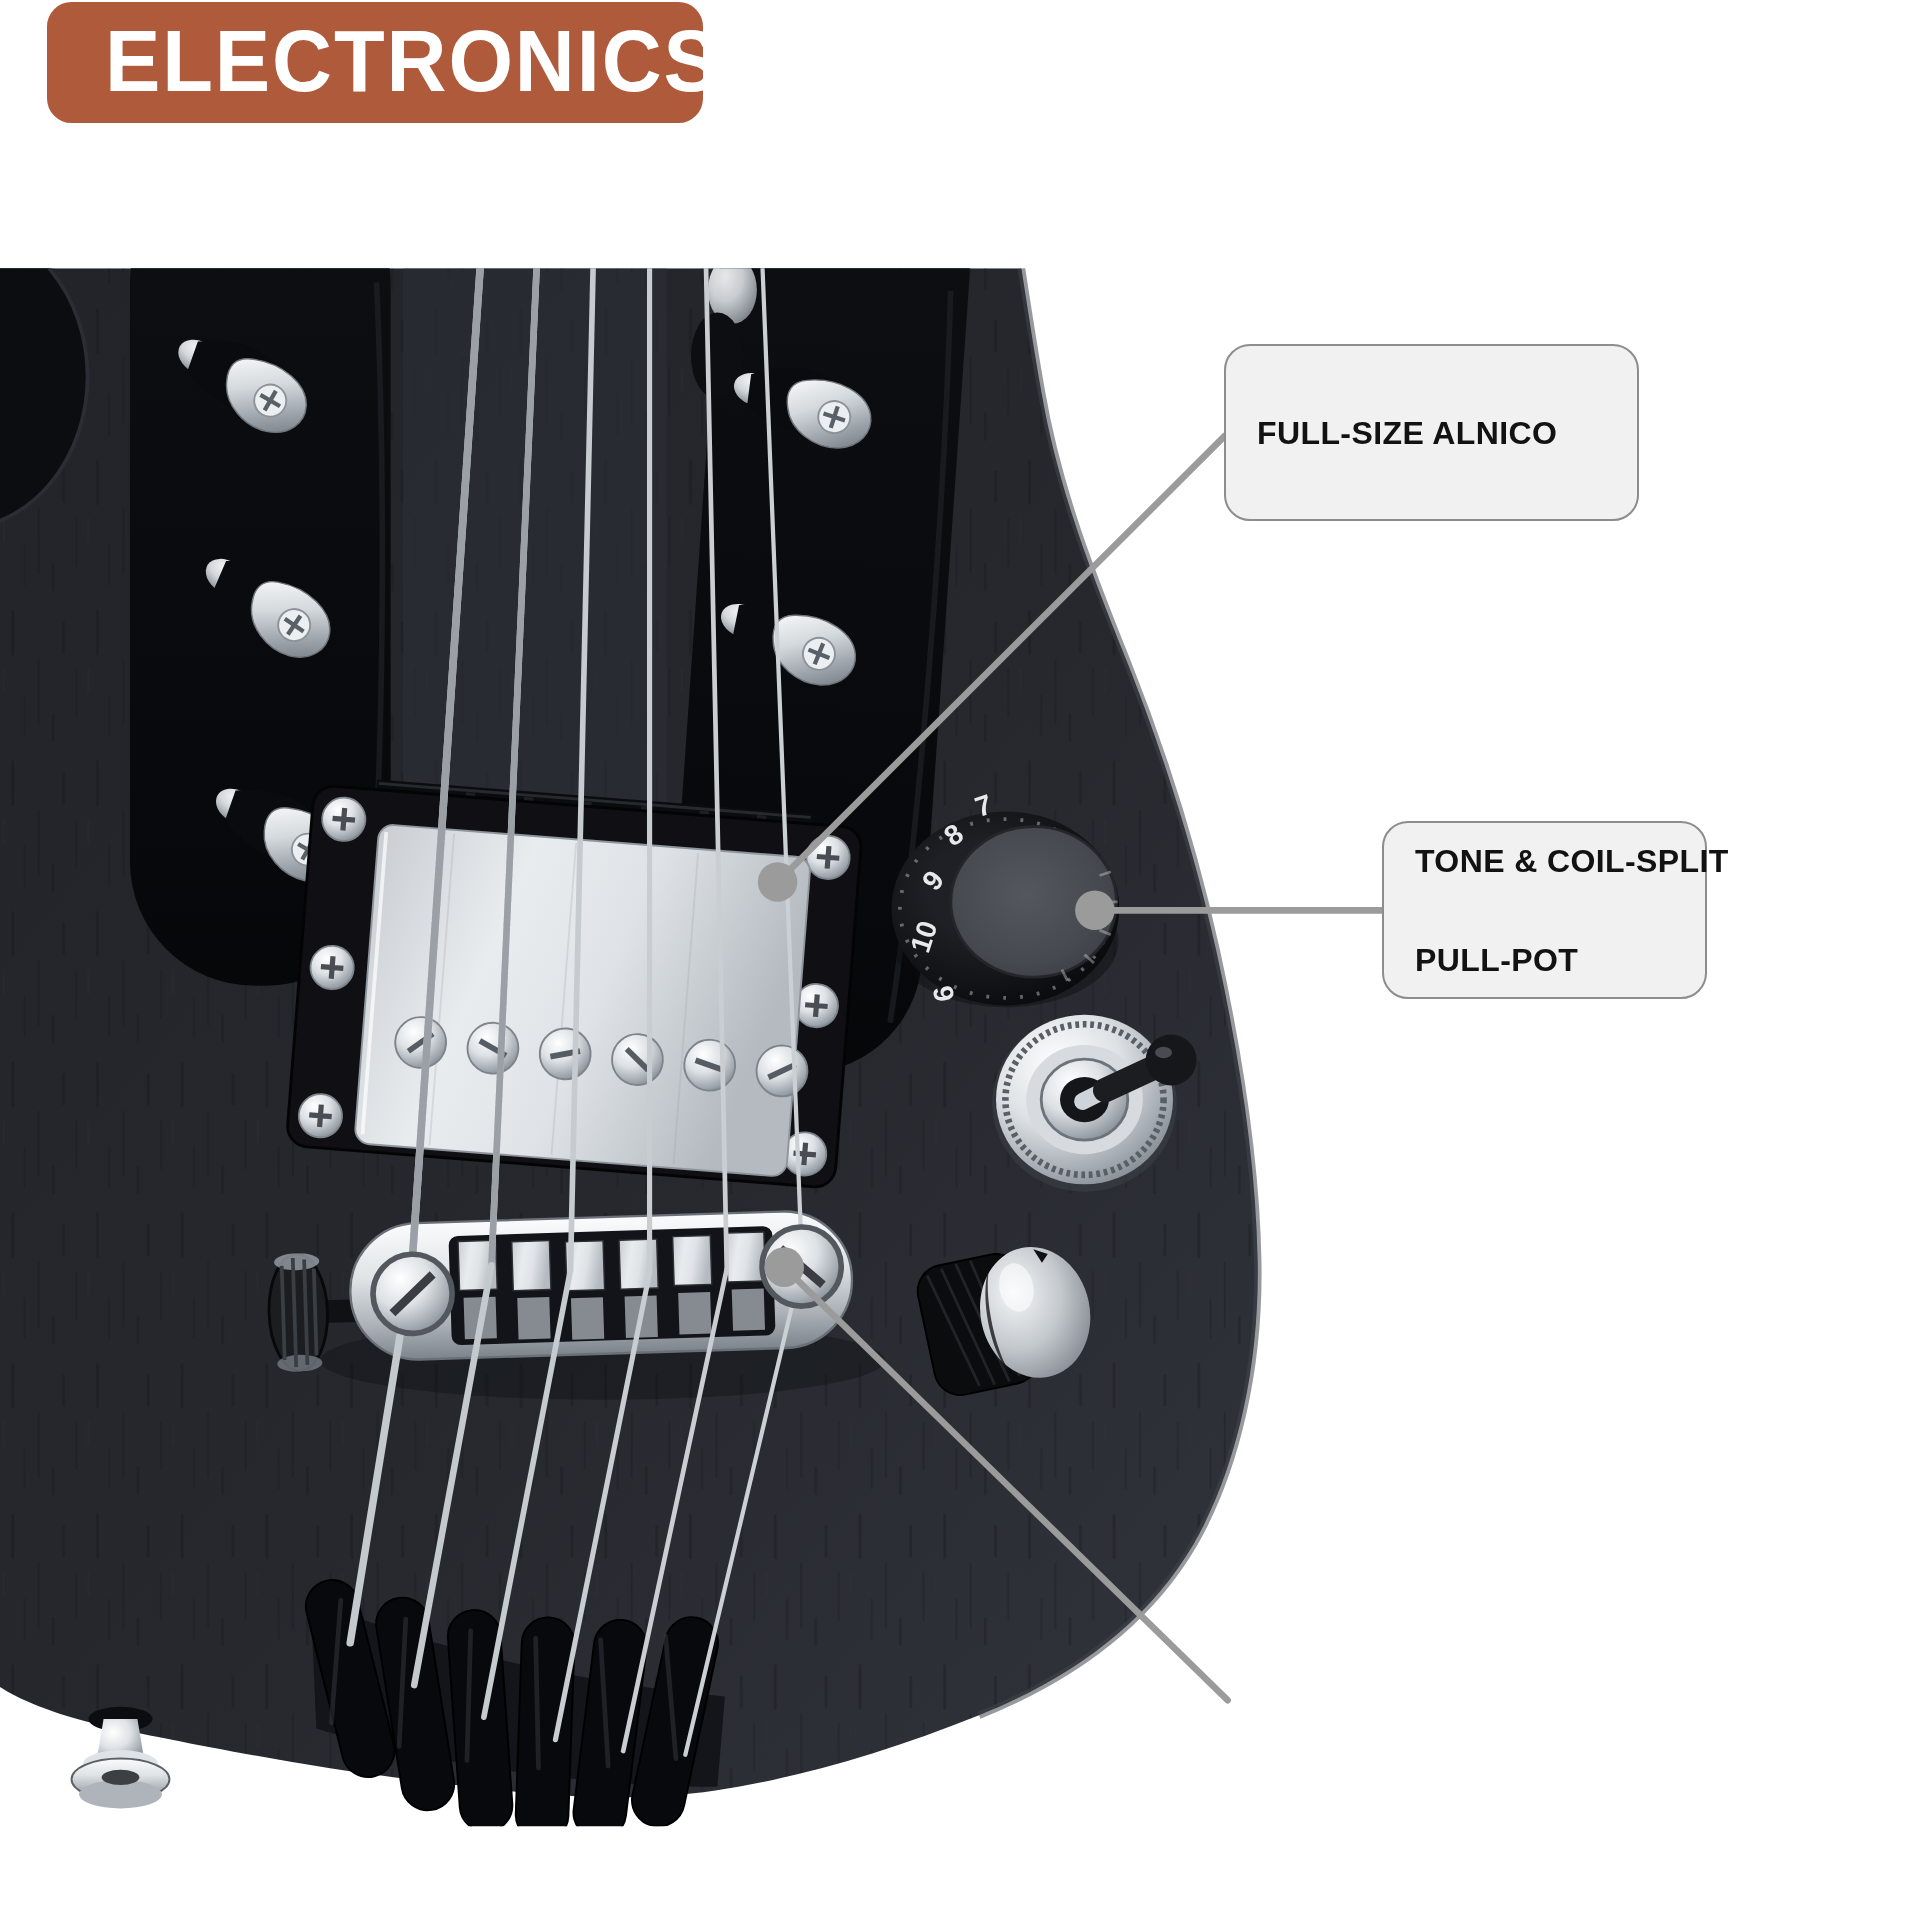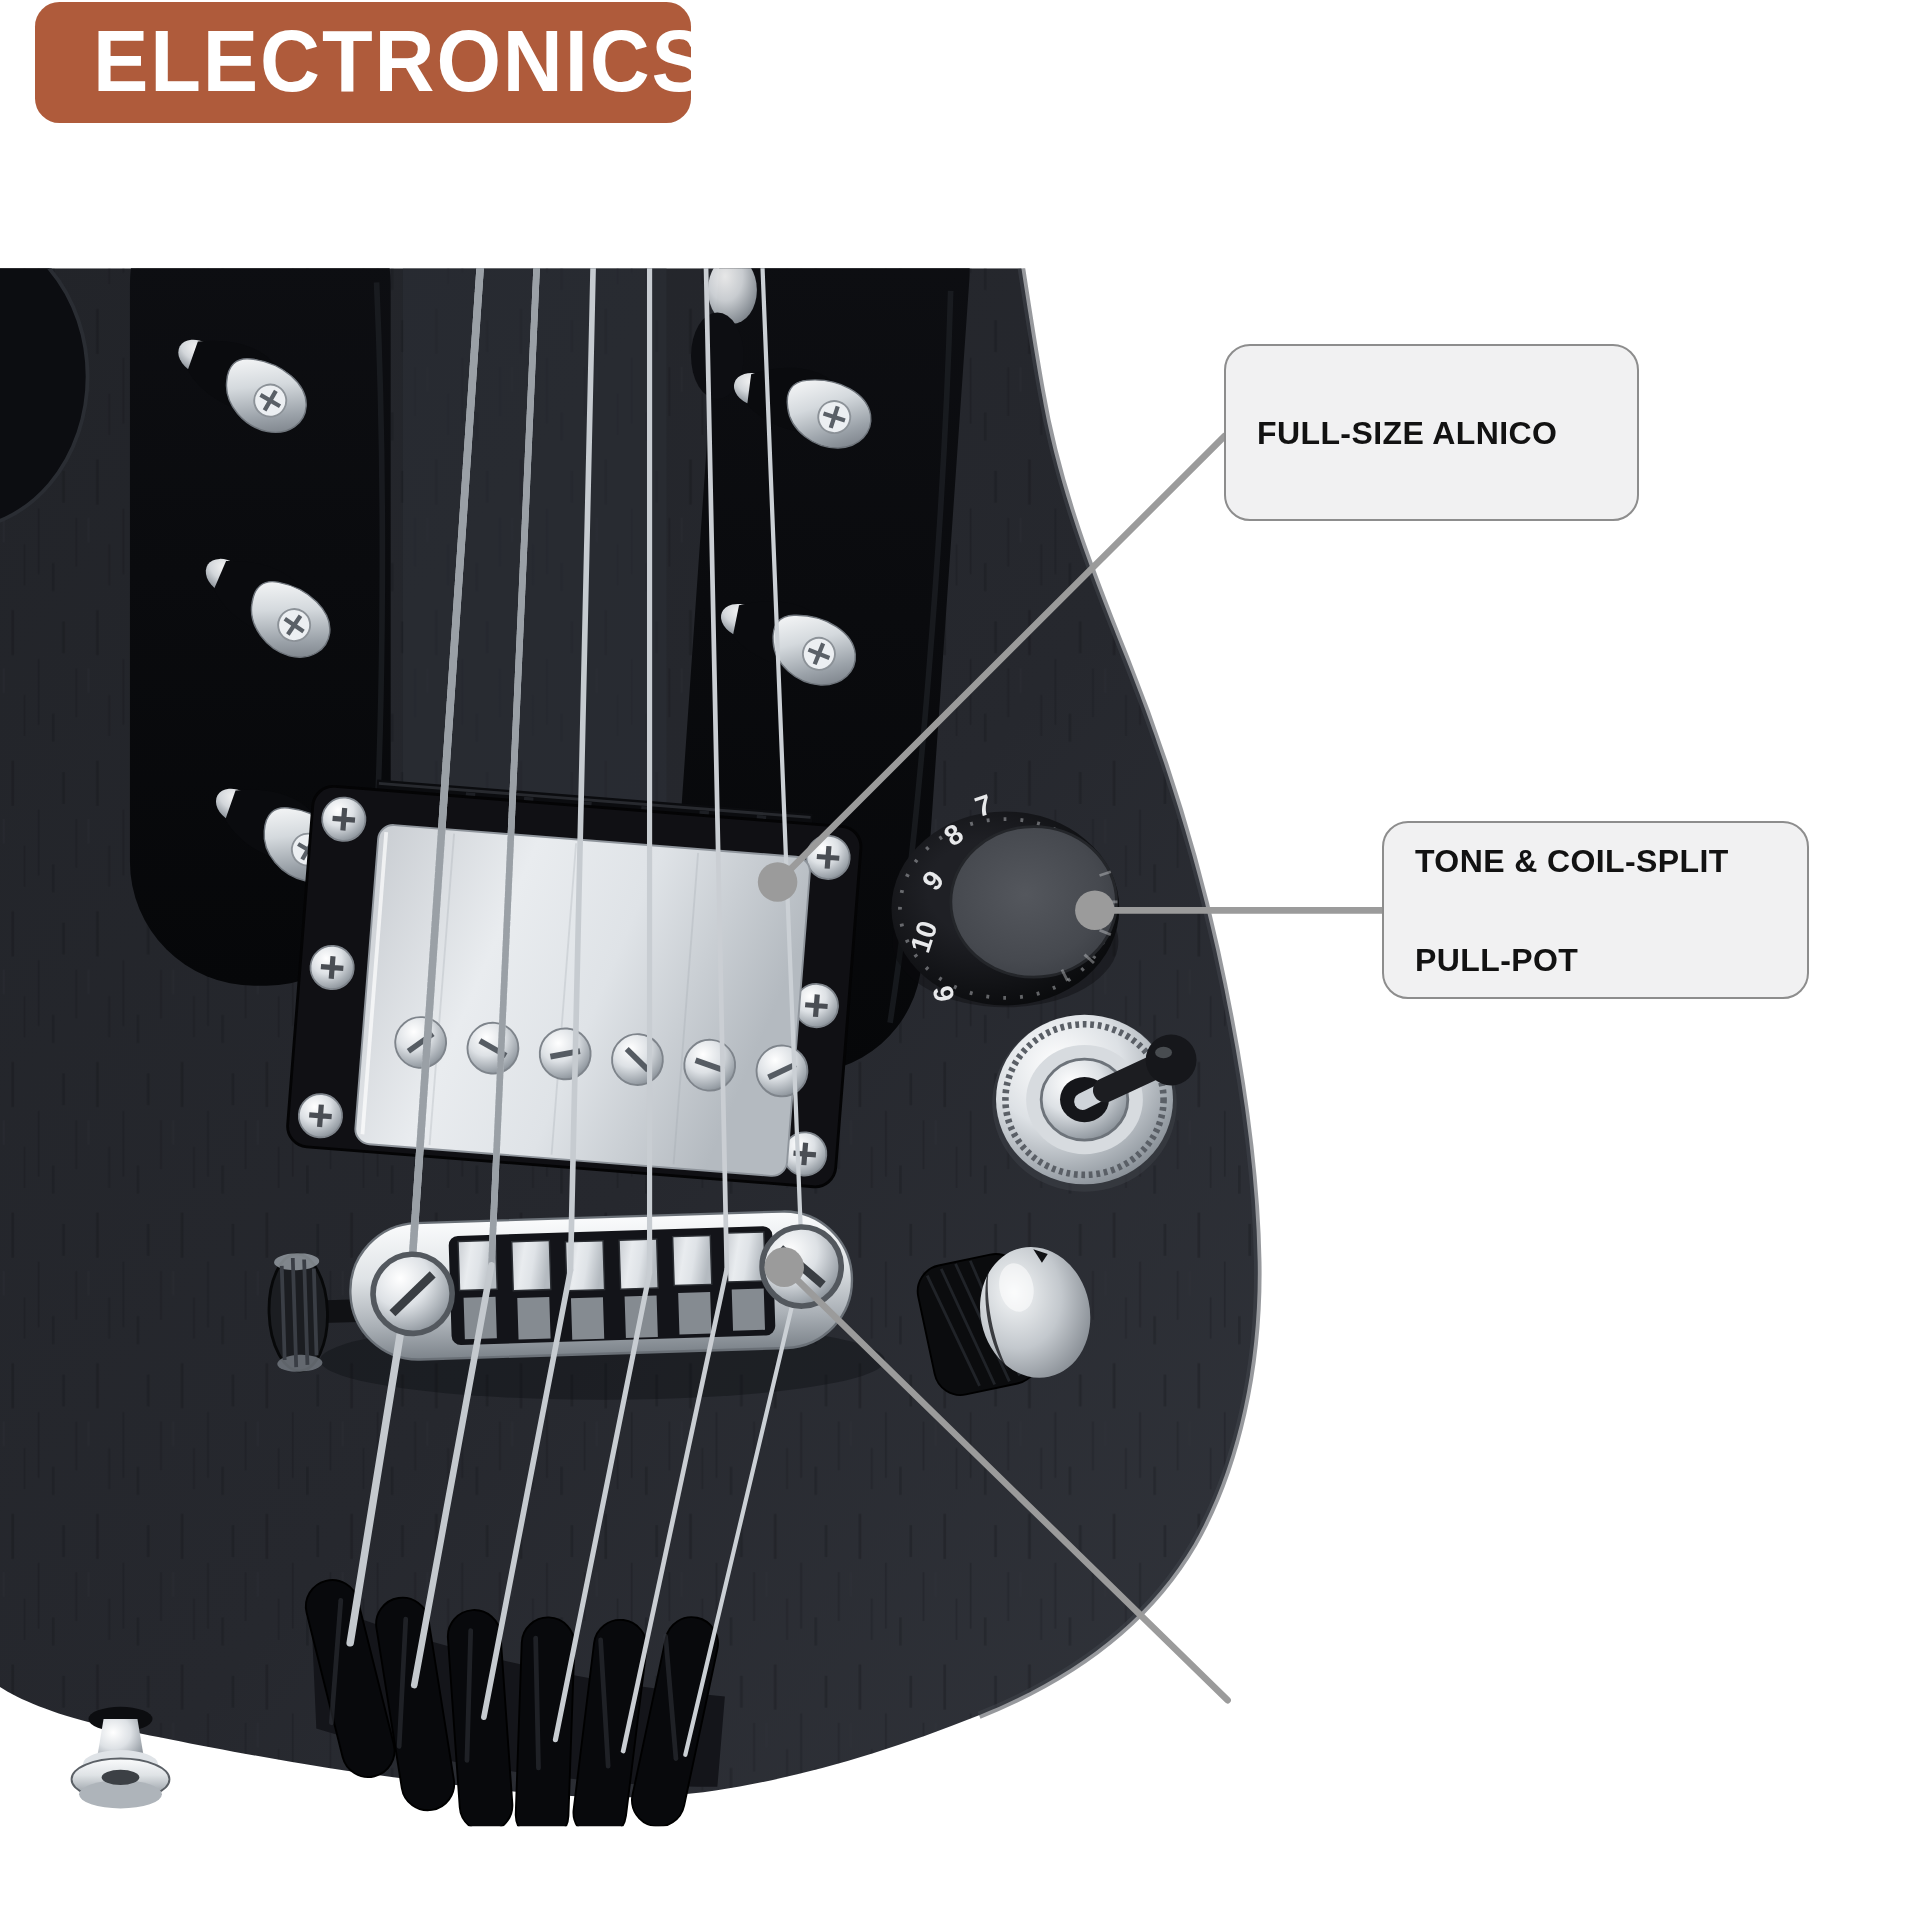--- a/index.html
+++ b/index.html
@@ -1,29 +1,29 @@
 <!DOCTYPE html>
 <html style="font-size:15px"><head>
 <meta charset="utf-8">
 <style>
   html,body{margin:0;padding:0;background:#ffffff;}
   .canvas{position:relative;width:1928px;height:1928px;background:#ffffff;overflow:hidden;
           font-family:"Liberation Sans",sans-serif;}
   .canvas svg{position:absolute;left:0;top:0;}
-  .badge{position:absolute;left:35px;top:1.9px;width:656px;height:121px;background:#AF5B3B;
+  .badge{position:absolute;left:47px;top:1.9px;width:656px;height:121px;background:#AF5B3B;
          border-radius:24.5px;display:flex;align-items:center;}
   .badge span{color:#ffffff;font-size:83px;font-weight:bold;letter-spacing:1.9px;
               padding-left:58px;transform:scaleY(1.04);white-space:nowrap;}
   .callout{position:absolute;background:#F1F1F2;border:2.4px solid #8D8D8D;border-radius:26px;
            display:flex;flex-direction:column;justify-content:center;box-sizing:border-box;
            padding-left:31px;padding-right:7.5px;}
   .callout span{color:#121212;font-size:32px;font-weight:bold;line-height:54px;
                 letter-spacing:0.4px;white-space:nowrap;}
   .co1{left:1224px;top:344px;width:415px;height:177px;}
-  .co2{left:1382px;top:821px;width:427px;height:178px;gap:45px;}
+  .co2{left:1382px;top:821px;width:325px;height:178px;gap:45px;}
   .co3{left:1224px;top:1620px;width:411px;height:180px;}
   svg text{font-family:"Liberation Sans",sans-serif;font-weight:bold;}
 </style>
 </head>
 <body>
 
 <div class="canvas">
 
 <svg width="1928" height="1928" viewBox="0 0 2048 2048">
   <defs>

